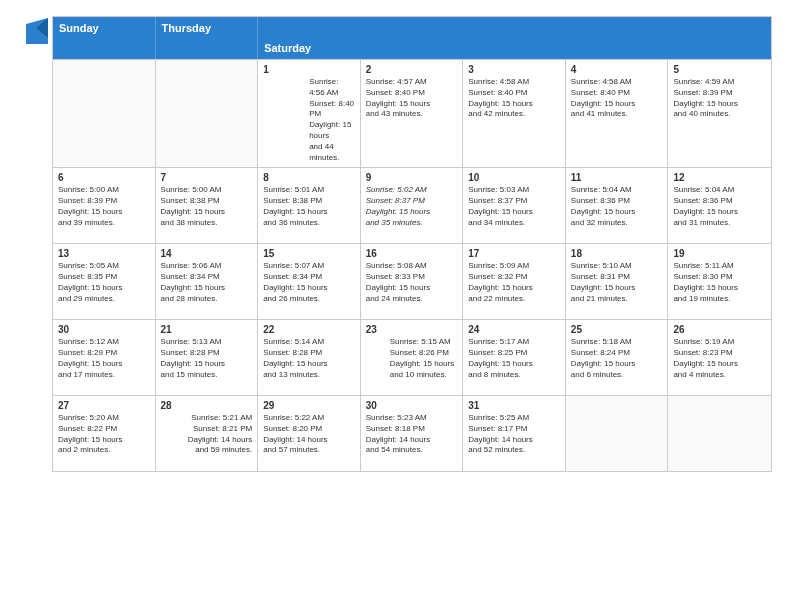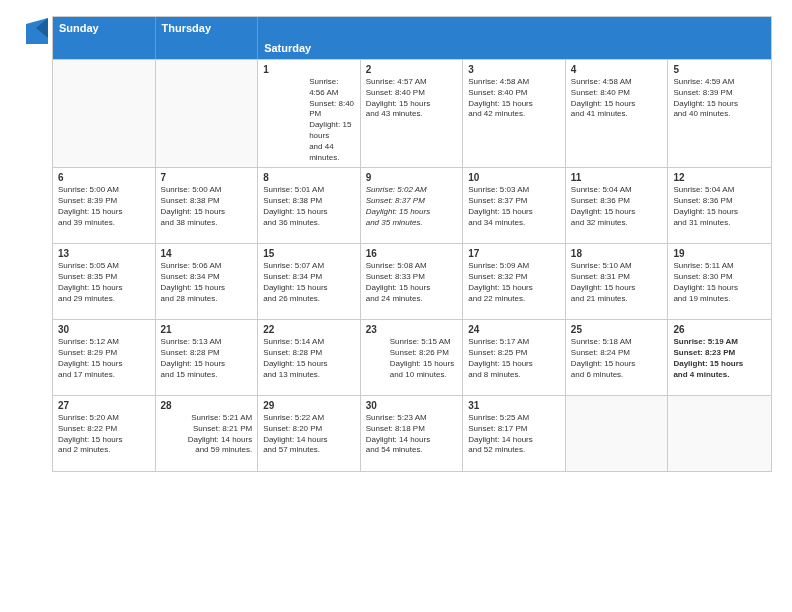--- a/index.html
+++ b/index.html
@@ -305,21 +305,21 @@
           </div>
           <div class="cal-cell">
             <span class="day-number">25</span>
             <div class="cell-info" style="white-space: pre-line;">Sunrise: 5:18 AM
 Sunset: 8:24 PM
 Daylight: 15 hours
 and 6 minutes.</div>
           </div>
           <div class="cal-cell">
             <span class="day-number">26</span>
-            <div class="cell-info" style="white-space: pre-line; font-weight: bold;">Sunrise: 5:19 AM
+            <div class="cell-info" style="white-space: pre-line;">Sunrise: 5:19 AM
 Sunset: 8:23 PM
 Daylight: 15 hours
 and 4 minutes.</div>
           </div>
         </div>
         <div class="cal-row">
           <div class="cal-cell">
             <span class="day-number">27</span>
             <div class="cell-info" style="white-space: pre-line;">Sunrise: 5:20 AM
 Sunset: 8:22 PM

